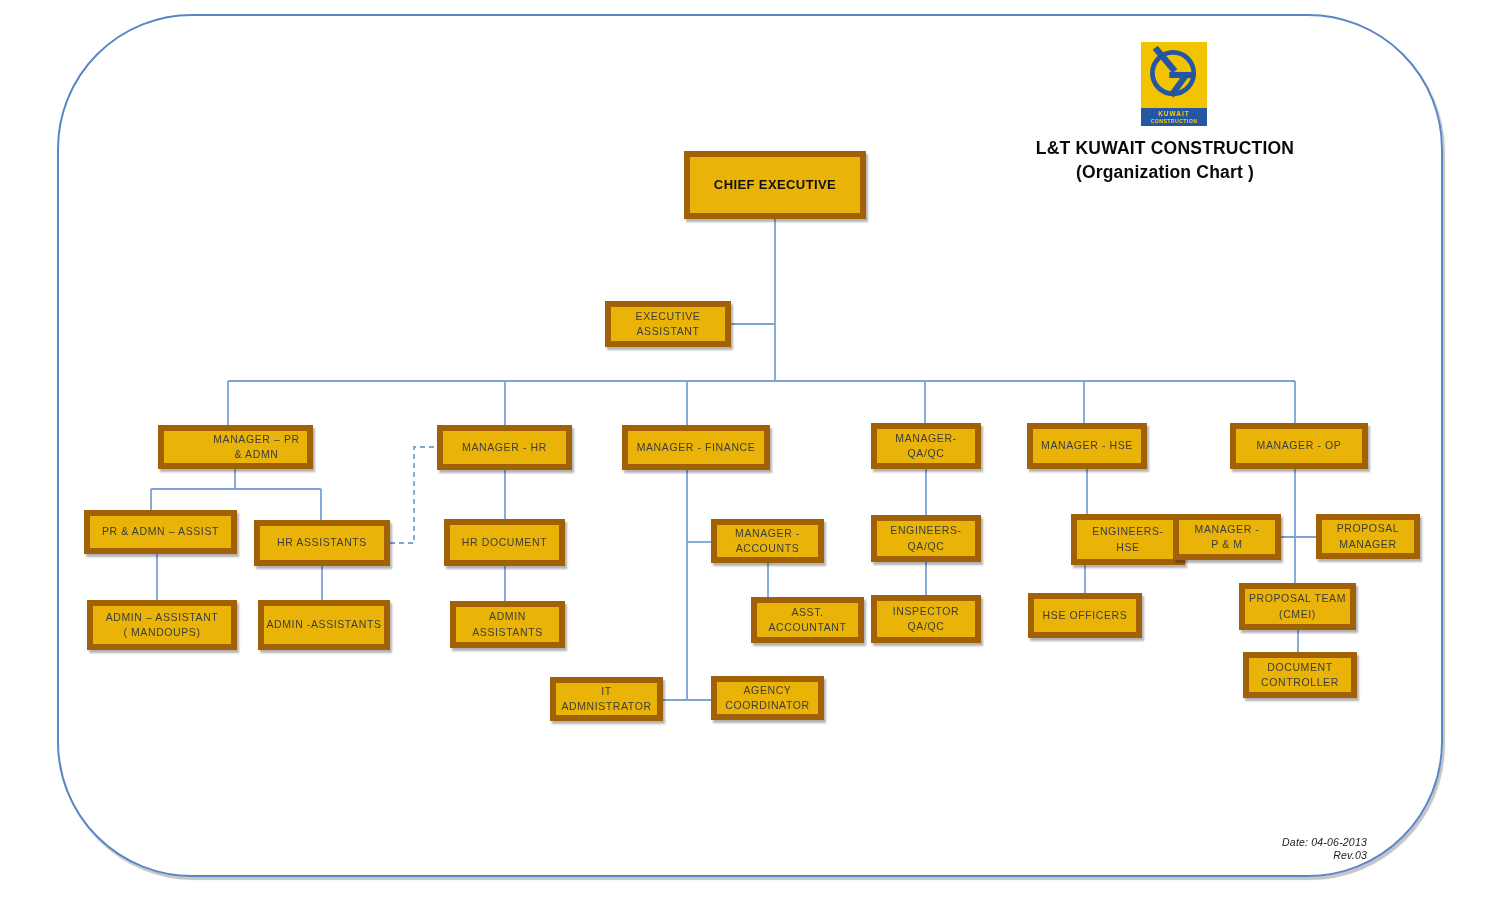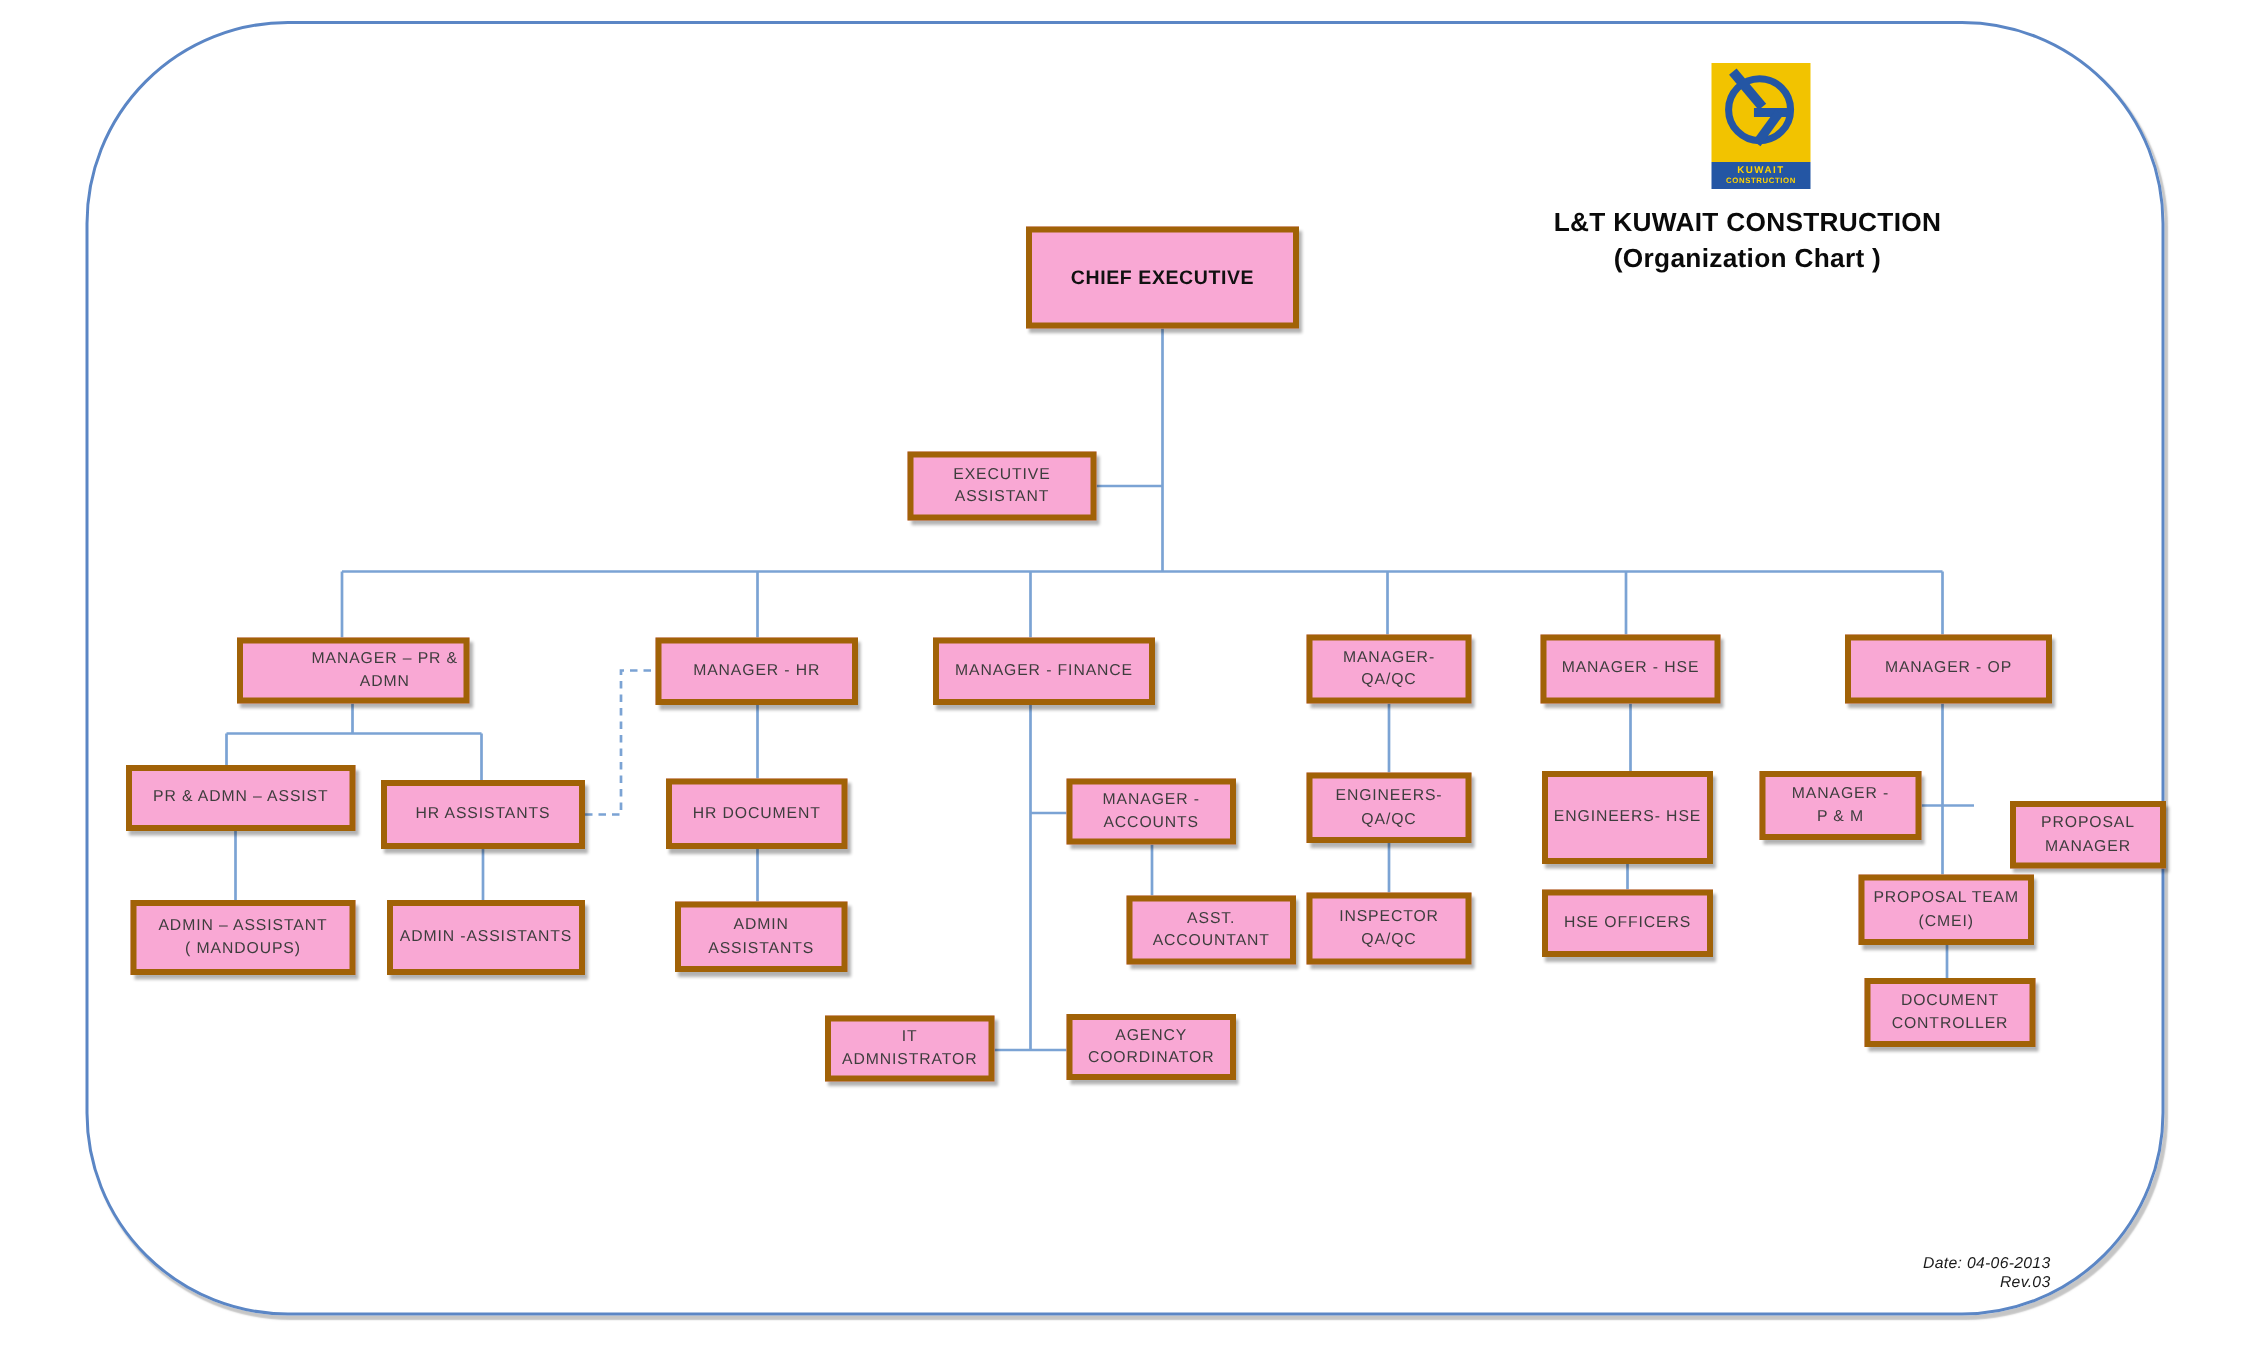--- a/index.html
+++ b/index.html
@@ -10,21 +10,21 @@
   }
   
   .frame{
     position:absolute;left:57px;top:14px;width:1386px;height:863px;
     border:2px solid #5b86c5;border-radius:135px;
     box-shadow:2px 3px 1px rgba(150,150,150,0.55);
     box-sizing:border-box;
   }
   
   .node{
-    position:absolute;background:#f9a8d4;border:4px solid #a16207;
+    position:absolute;background:#eab308;border:6px solid #a16207;
     box-shadow:2px 3px 2px rgba(0,0,0,0.30);
     display:flex;align-items:center;justify-content:center;text-align:center;
     font-size:10.5px;letter-spacing:0.6px;color:#3d3d3d;line-height:1.45;
     white-space:pre-line;box-sizing:border-box;padding:2px;
   }
   .node.bold{font-weight:bold;font-size:13px;letter-spacing:0.4px;color:#111;}
   
   svg.connectors{position:absolute;left:0;top:0;width:1505px;height:897px;pointer-events:none;}
   .conn{stroke:#7ba3d4;stroke-width:1.8;fill:none;}
   .conn.dashed{stroke-dasharray:5 4;}
@@ -113,24 +113,24 @@
   <div class="node" style="left:1027px;top:423px;width:120px;height:46px;">MANAGER - HSE</div>
   <div class="node" style="left:1230px;top:423px;width:138px;height:46px;">MANAGER - OP</div>
 
   <div class="node" style="left:84px;top:510px;width:153px;height:44px;">PR &amp; ADMN – ASSIST</div>
   <div class="node" style="left:254px;top:520px;width:136px;height:46px;">HR ASSISTANTS</div>
   <div class="node" style="left:444px;top:519px;width:121px;height:47px;">HR DOCUMENT</div>
   <div class="node" style="left:711px;top:519px;width:113px;height:44px;">MANAGER -
 ACCOUNTS</div>
   <div class="node" style="left:871px;top:515px;width:110px;height:47px;">ENGINEERS-
 QA/QC</div>
-  <div class="node" style="left:1028px;top:514px;width:114px;height:62px;">ENGINEERS- HSE</div>
+  <div class="node" style="left:1071px;top:514px;width:114px;height:51px;">ENGINEERS- HSE</div>
   <div class="node" style="left:1173px;top:514px;width:108px;height:46px;">MANAGER -
 P &amp; M</div>
-  <div class="node" style="left:1316px;top:534px;width:104px;height:45px;margin-left:24px;">PROPOSAL
+  <div class="node" style="left:1316px;top:514px;width:104px;height:45px;">PROPOSAL
 MANAGER</div>
 
   <div class="node" style="left:87px;top:600px;width:150px;height:50px;">ADMIN – ASSISTANT
 ( MANDOUPS)</div>
   <div class="node" style="left:258px;top:600px;width:132px;height:50px;">ADMIN -ASSISTANTS</div>
   <div class="node" style="left:450px;top:601px;width:115px;height:47px;">ADMIN
 ASSISTANTS</div>
   <div class="node" style="left:711px;top:597px;width:113px;height:46px;margin-left:40px;">ASST.
 ACCOUNTANT</div>
   <div class="node" style="left:871px;top:595px;width:110px;height:48px;">INSPECTOR

